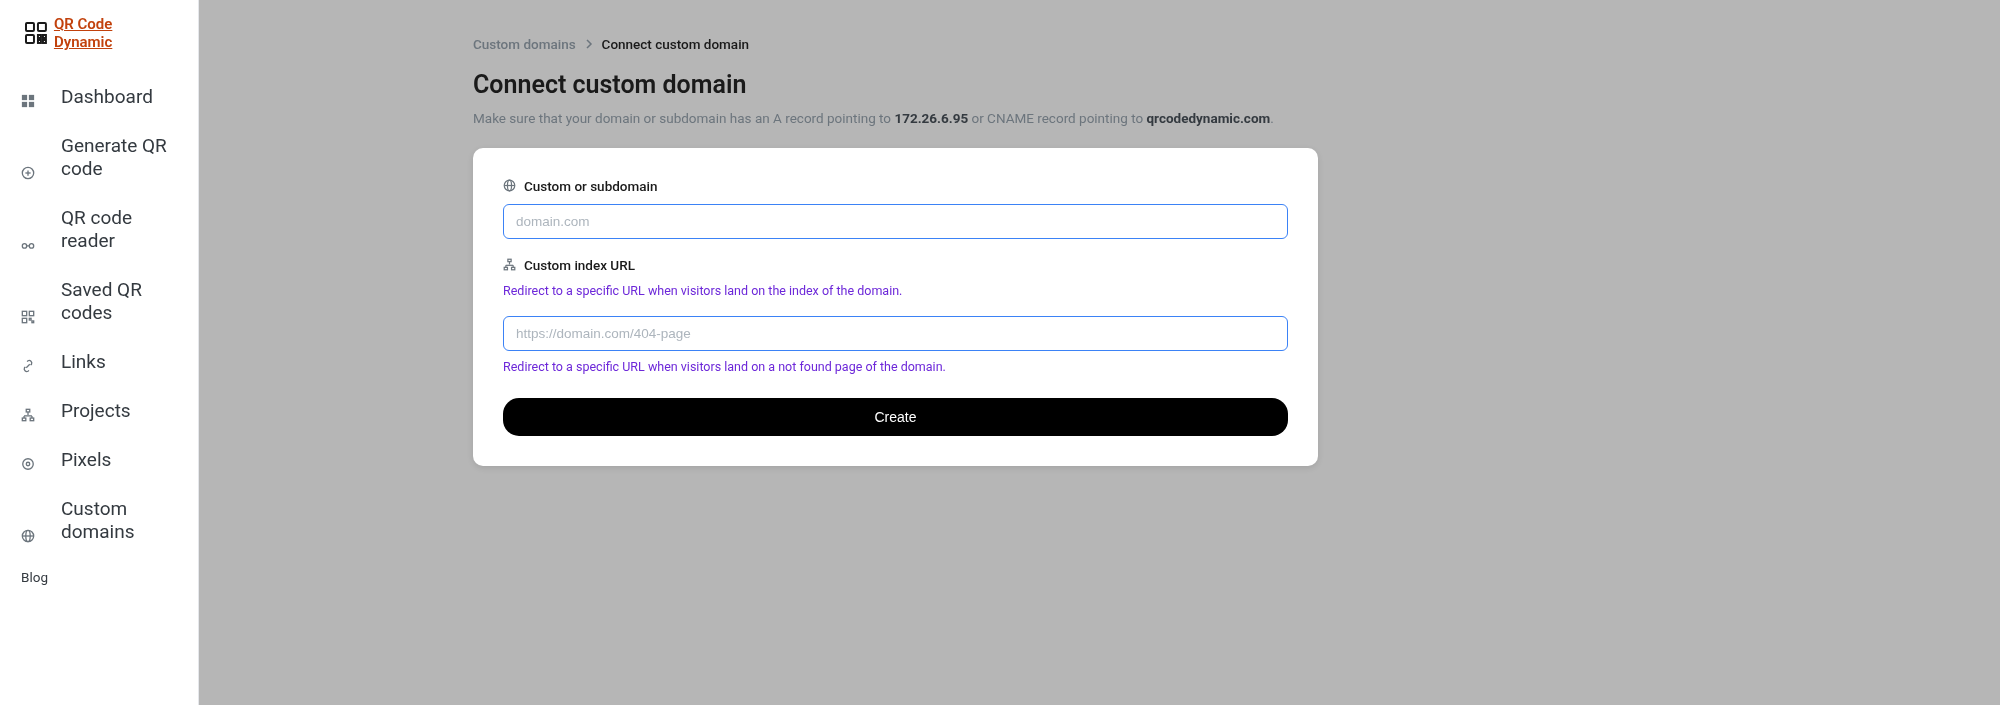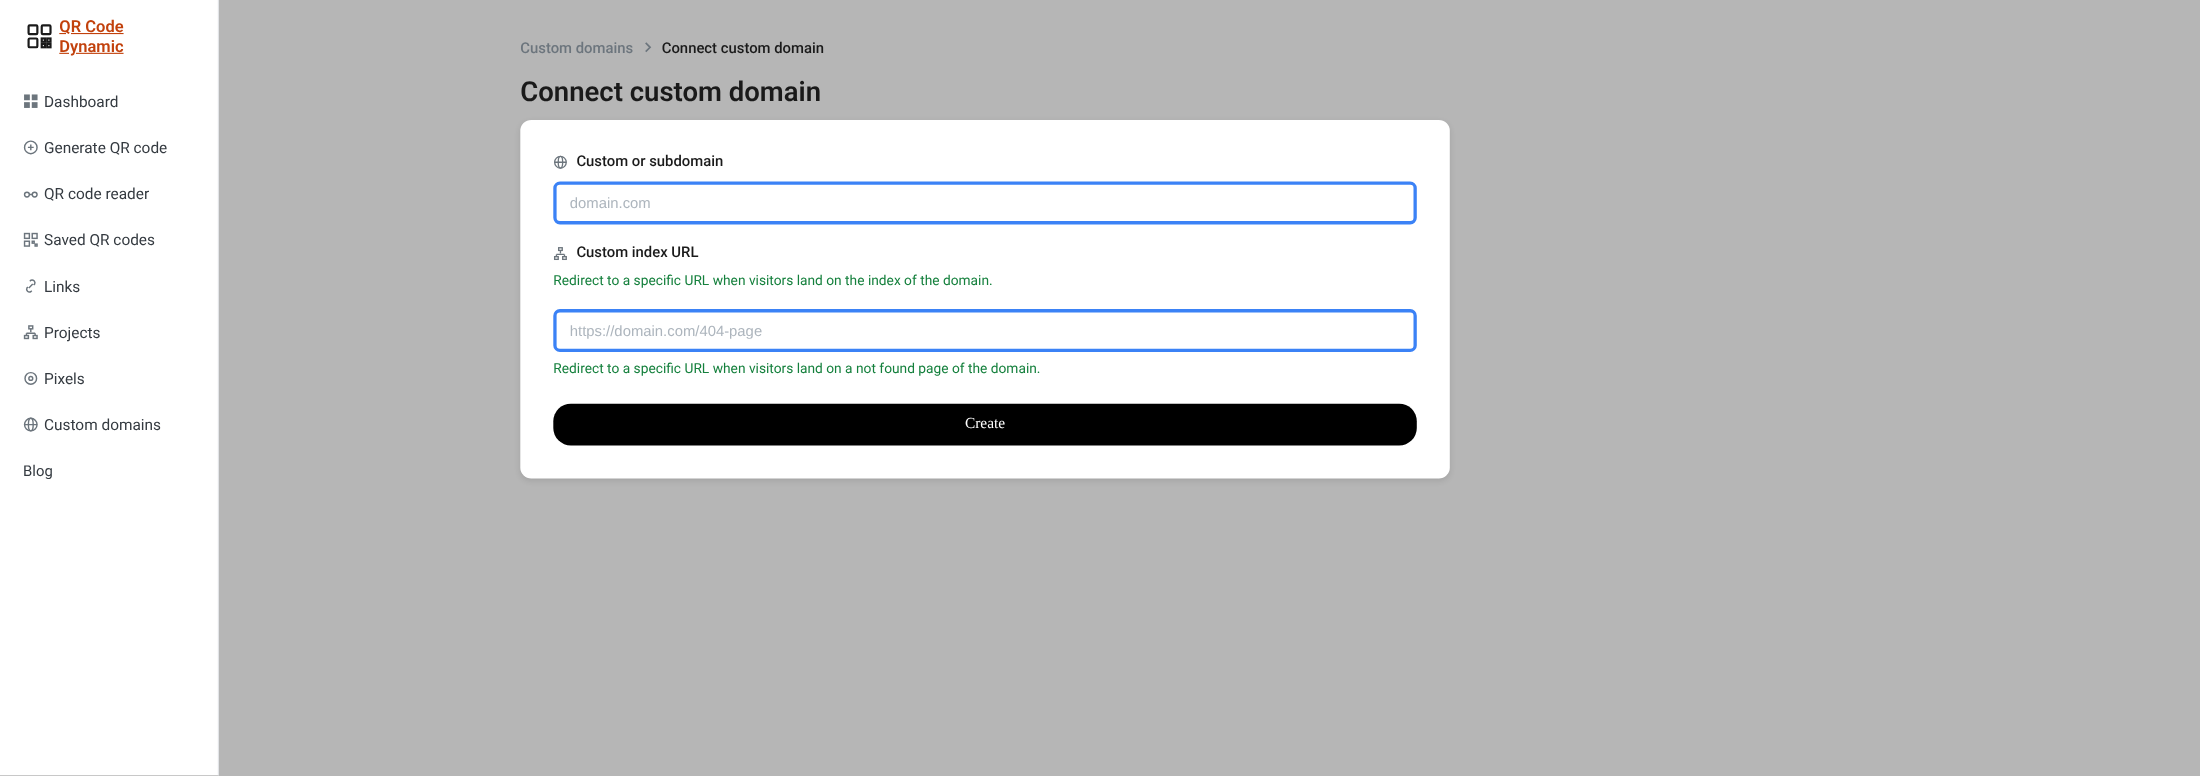--- a/index.html
+++ b/index.html
@@ -13,22 +13,22 @@
       width: 199px;
       background: #fff;
       border-right: 1px solid #e5e7eb;
       flex-shrink: 0;
     }
     .logo-area { padding: 15px 24px; display: flex; align-items: center; gap: 6px; }
     .logo-icon { width: 24px; height: 24px; display:flex; align-items:center; justify-content:center;}
     .logo-text { color:#c2410c; font-weight:600; font-size:15px;text-decoration:underline; }
     .nav { padding: 6px 0; }
     .nav-item {
-      display: flex; align-items:flex-start; gap:5px;
-      padding: 13px 21px; color: #343a40; font-size: 14px; cursor:pointer;
+      display: flex; align-items:flex-end; gap:26px;
+      padding: 13px 21px; color: #343a40; font-size: 19px; cursor:pointer;
     }
     .nav-item .icon { width: 14px; height: 14px; color:#6c757d; display:flex; align-items:center; justify-content:center; flex-shrink:0; }
     .blog-item { padding: 13px 21px; color:#343a40; font-size:13.5px; cursor:pointer; }
 
     .main { flex:1; padding: 36px 0 0 0; background:#b6b6b6; }
     .container { max-width: 845px; margin-left: 274px; }
 
     .breadcrumb { display:flex; align-items:center; gap: 8px; font-size: 13.5px; margin-bottom: 18px;}
     .bc-link { color:#6c757d; font-weight:500; }
     .bc-current { color:#1a1a1a; font-weight:500; }
@@ -39,28 +39,28 @@
     .subtitle b { font-weight:700; color:#343a40; }
 
     .card {
       background: #fff; border-radius: 10px; padding: 30px;
       box-shadow: 0 2px 6px rgba(0,0,0,0.1);
     }
     .form-group { margin-bottom: 18px; }
     .form-label { display:flex; align-items:center; gap:8px; font-size:13.5px; font-weight:500; color:#1a1a1a; margin-bottom: 10px; }
     .form-label .icon { width:13px; height:13px; color:#6c757d; display:flex; align-items:center; justify-content:center;}
     .form-input {
-      width: 100%; padding: 9px 12px; border:3px solid #3b82f6; border-radius:6px;
+      width: 100%; padding: 9px 12px; border:1px solid #3b82f6; border-radius:6px;
       font-size:13.5px; color:#0f172a; outline:none;
     }
     .form-input::placeholder { color:#adb5bd; }
-    .help-text { font-size: 12.5px; color:#15803d; margin-top: 8px; }
+    .help-text { font-size: 12.5px; color:#6d28d9; margin-top: 8px; }
     .create-btn {
       width:100%; padding: 11px; background:#000; color:#fff; border:none;
-      border-radius:16px; font-size:14px; font-weight:500; cursor:pointer; margin-top:6px;font-family:Liberation Serif, serif;
+      border-radius:16px; font-size:14px; font-weight:500; cursor:pointer; margin-top:6px;
     }
 
     svg { width:100%; height:100%; }
   </style>
 </head>
 <body>
 
 <aside class="sidebar">
   <div class="logo-area">
     <span class="logo-icon">
@@ -173,20 +173,23 @@
       <span class="bc-link">Custom domains</span>
       <span class="bc-sep">
         <svg width="10" height="10" viewBox="0 0 10 10" fill="none" stroke="currentColor" stroke-width="1.5">
             <polyline points="3,1 7,5 3,9"></polyline>
           </svg>
       </span>
       <span class="bc-current">Connect custom domain</span>
     </div>
 
     <h1 class="page-title">Connect custom domain</h1>
+    <p class="subtitle">
+      <span>Make sure that your domain or subdomain has an A record pointing to </span><b>172.26.6.95</b><span> or CNAME record pointing to </span><b>qrcodedynamic.com</b><span>.</span>
+    </p>
 
     <div class="card">
       <div class="form-group">
         <label class="form-label">
           <span class="icon">
               <svg viewBox="0 0 16 16" fill="none" stroke="currentColor" stroke-width="1.5">
                 <circle cx="8" cy="8" r="6.5"></circle>
                 <ellipse cx="8" cy="8" rx="2.5" ry="6.5"></ellipse>
                 <line x1="1.5" y1="8" x2="14.5" y2="8"></line>
               </svg>

